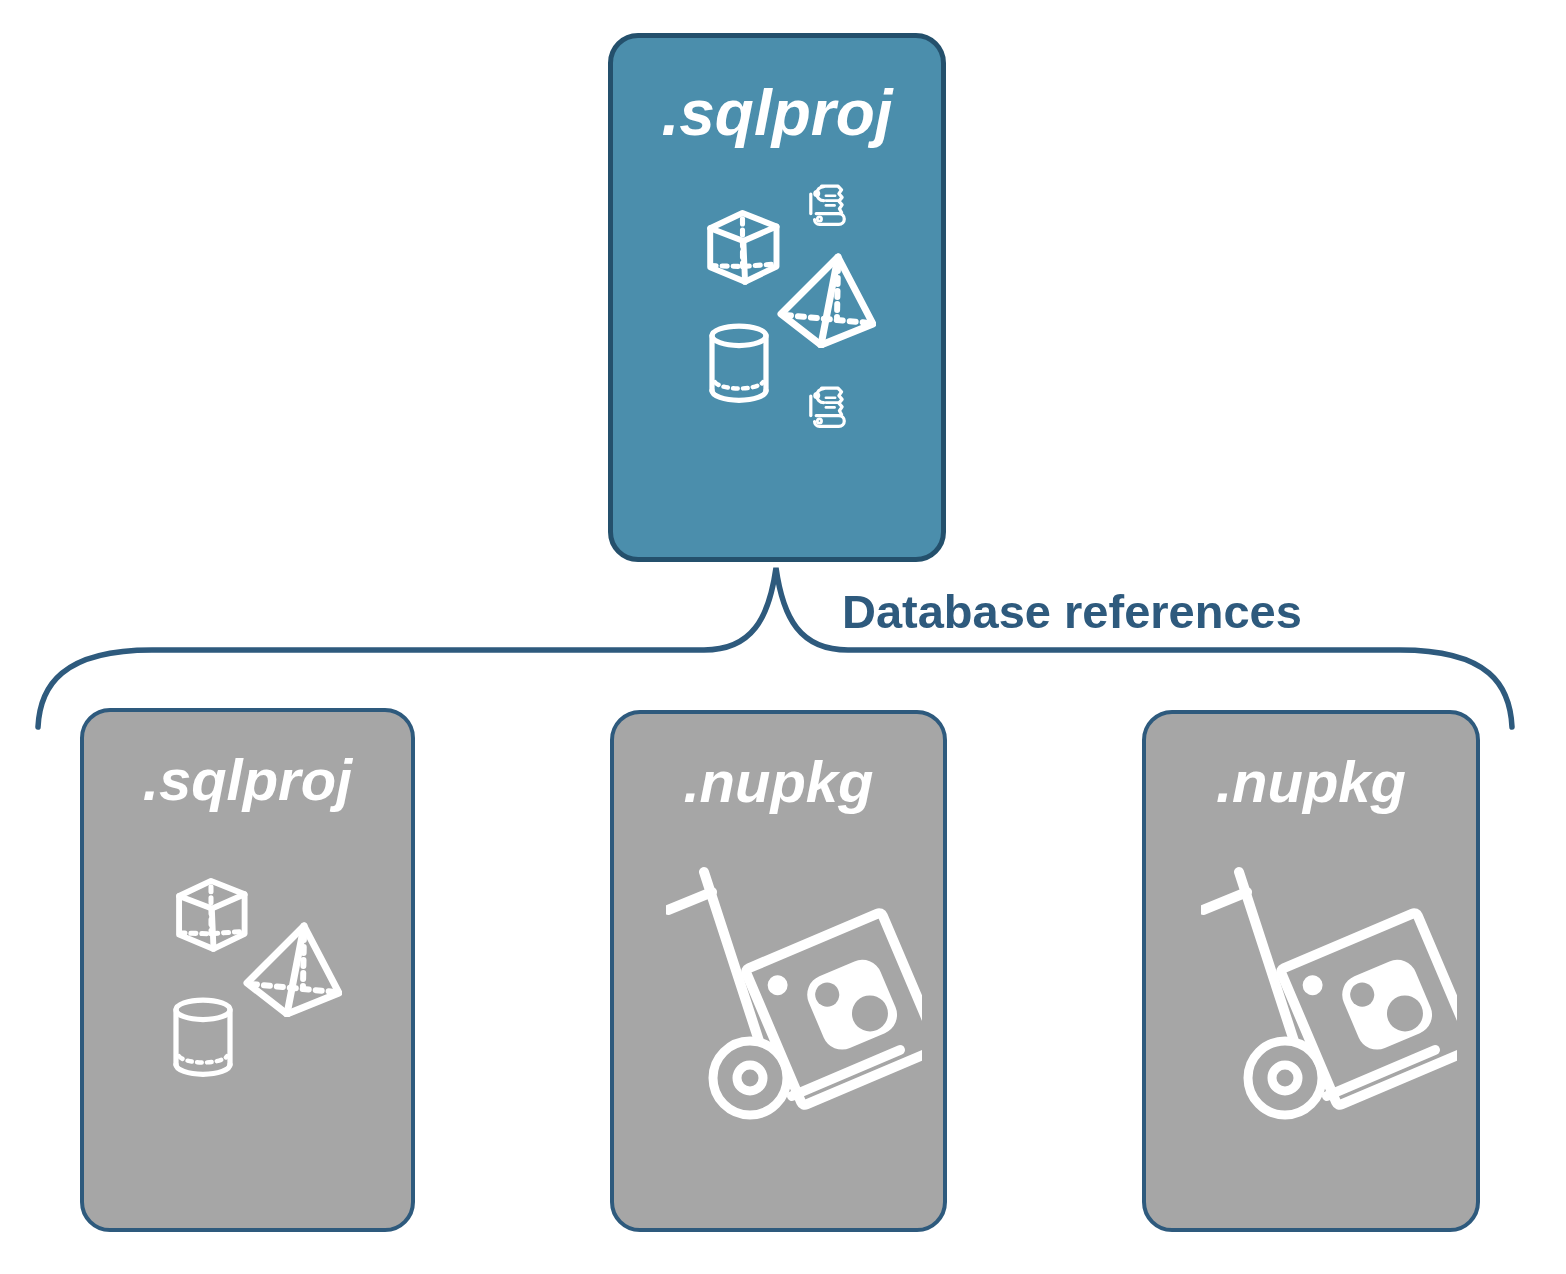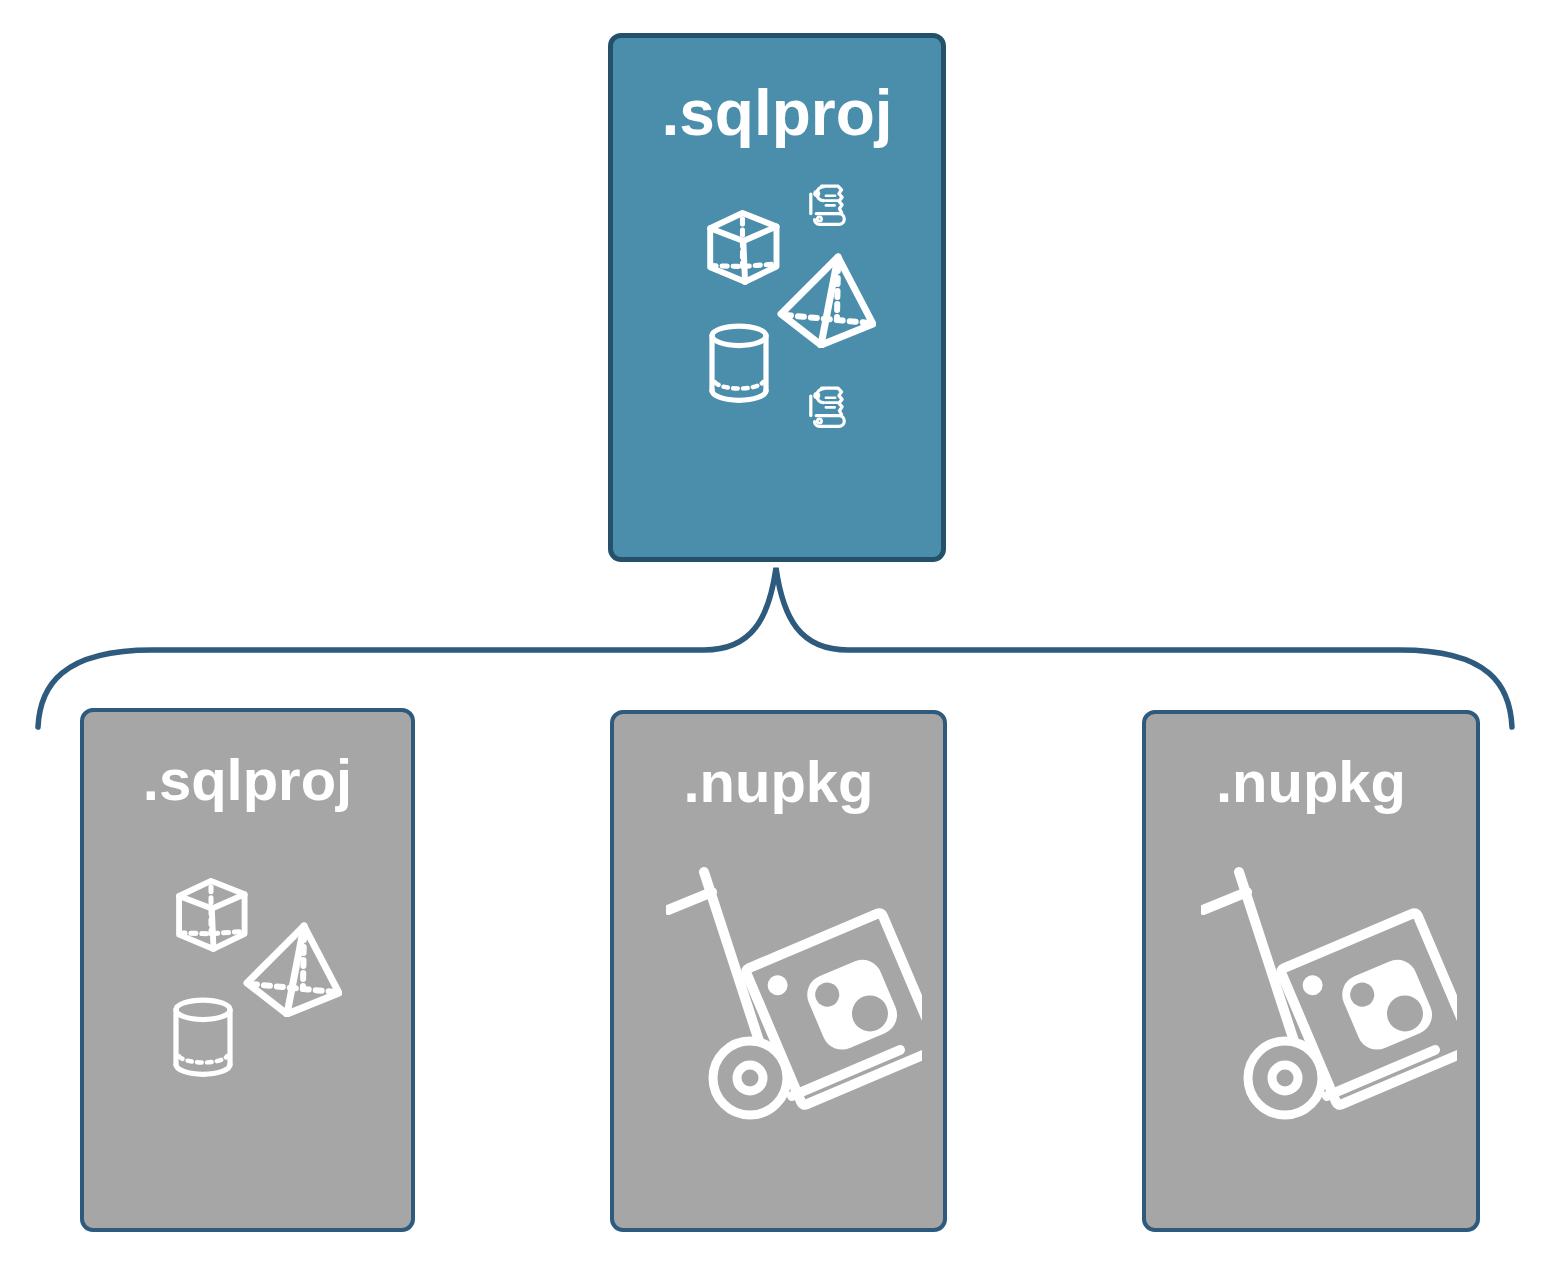--- a/index.html
+++ b/index.html
@@ -5,22 +5,23 @@
   html,body{margin:0;padding:0;background:#ffffff;}
   .canvas{
     position:relative;
     width:1566px;height:1274px;
     background:#ffffff;
     font-family:"Liberation Sans", sans-serif;
     overflow:hidden;
   }
   .node{
     position:absolute;
-    border-radius:13px;
+    border-radius:30px;
     box-sizing:border-box;
+    font-style:italic;
   }
   .node-parent{
     left:608px;top:33px;width:338px;height:529px;
     background:#4B8EAC;
     border:5px solid #24506C;
   }
   .node-child{
     background:#A6A6A6;
     border:4px solid #2E5A7D;
   }
@@ -73,20 +74,21 @@
   <svg class="brace" width="1566" height="1274" viewBox="0 0 1566 1274">
     <path d="M 38 727
              C 40 686 62 650 152 650
              L 704 650
              C 752 650 769 618 776 568
              C 783 618 800 650 848 650
              L 1400 650
              C 1490 650 1510 686 1512 727"></path>
   </svg>
 
+  <div class="relationship-label">Database references</div>
 
   <div class="node node-parent">
     <span class="node-title">.sqlproj</span>
 
     <svg class="icon ic" style="left:187px;top:140px;" width="54" height="56" viewBox="0 0 100 100">
       <path class="s" stroke-width="6" d="M44 14 A13 13 0 1 0 44 40"></path>
       <circle class="s" stroke-width="5" cx="31" cy="27" r="4"></circle>
       <path class="s" stroke-width="6" d="M40 13 H70 L77 20 L72 27 L78 34 L72 41 L78 48 L73 55 L77 62"></path>
       <path class="s" stroke-width="6" d="M20 28 V64"></path>
       <path class="s" stroke-width="6" d="M30 64 H72 A10 10 0 0 1 82 74 A10 10 0 0 1 72 84 H36 A9 9 0 0 1 27 75"></path>

